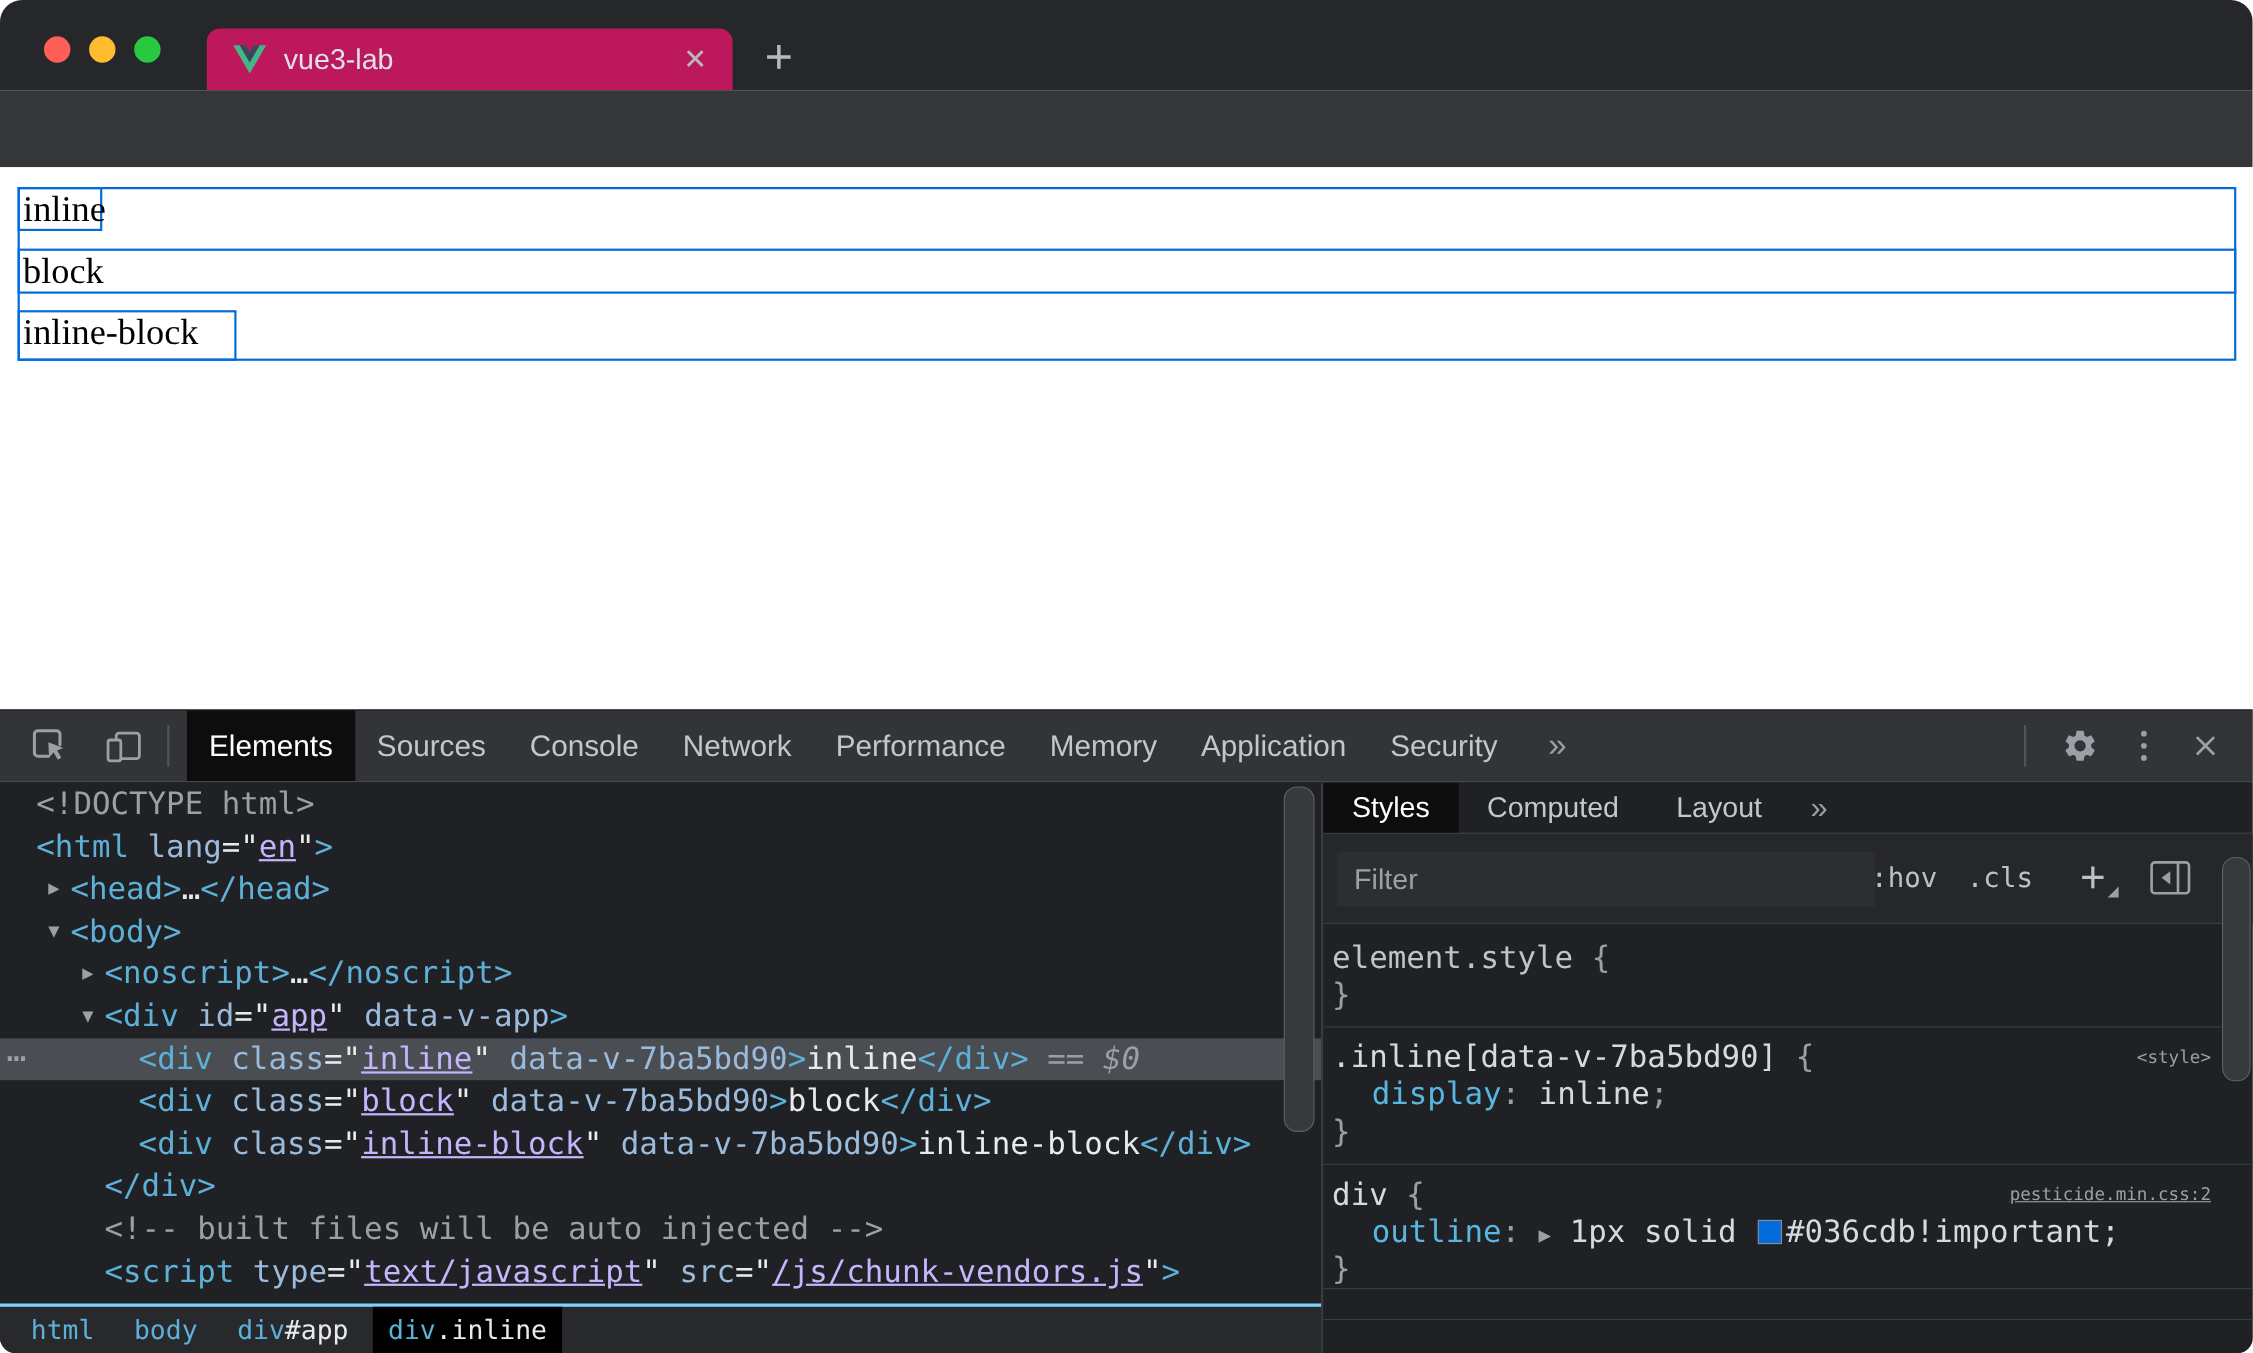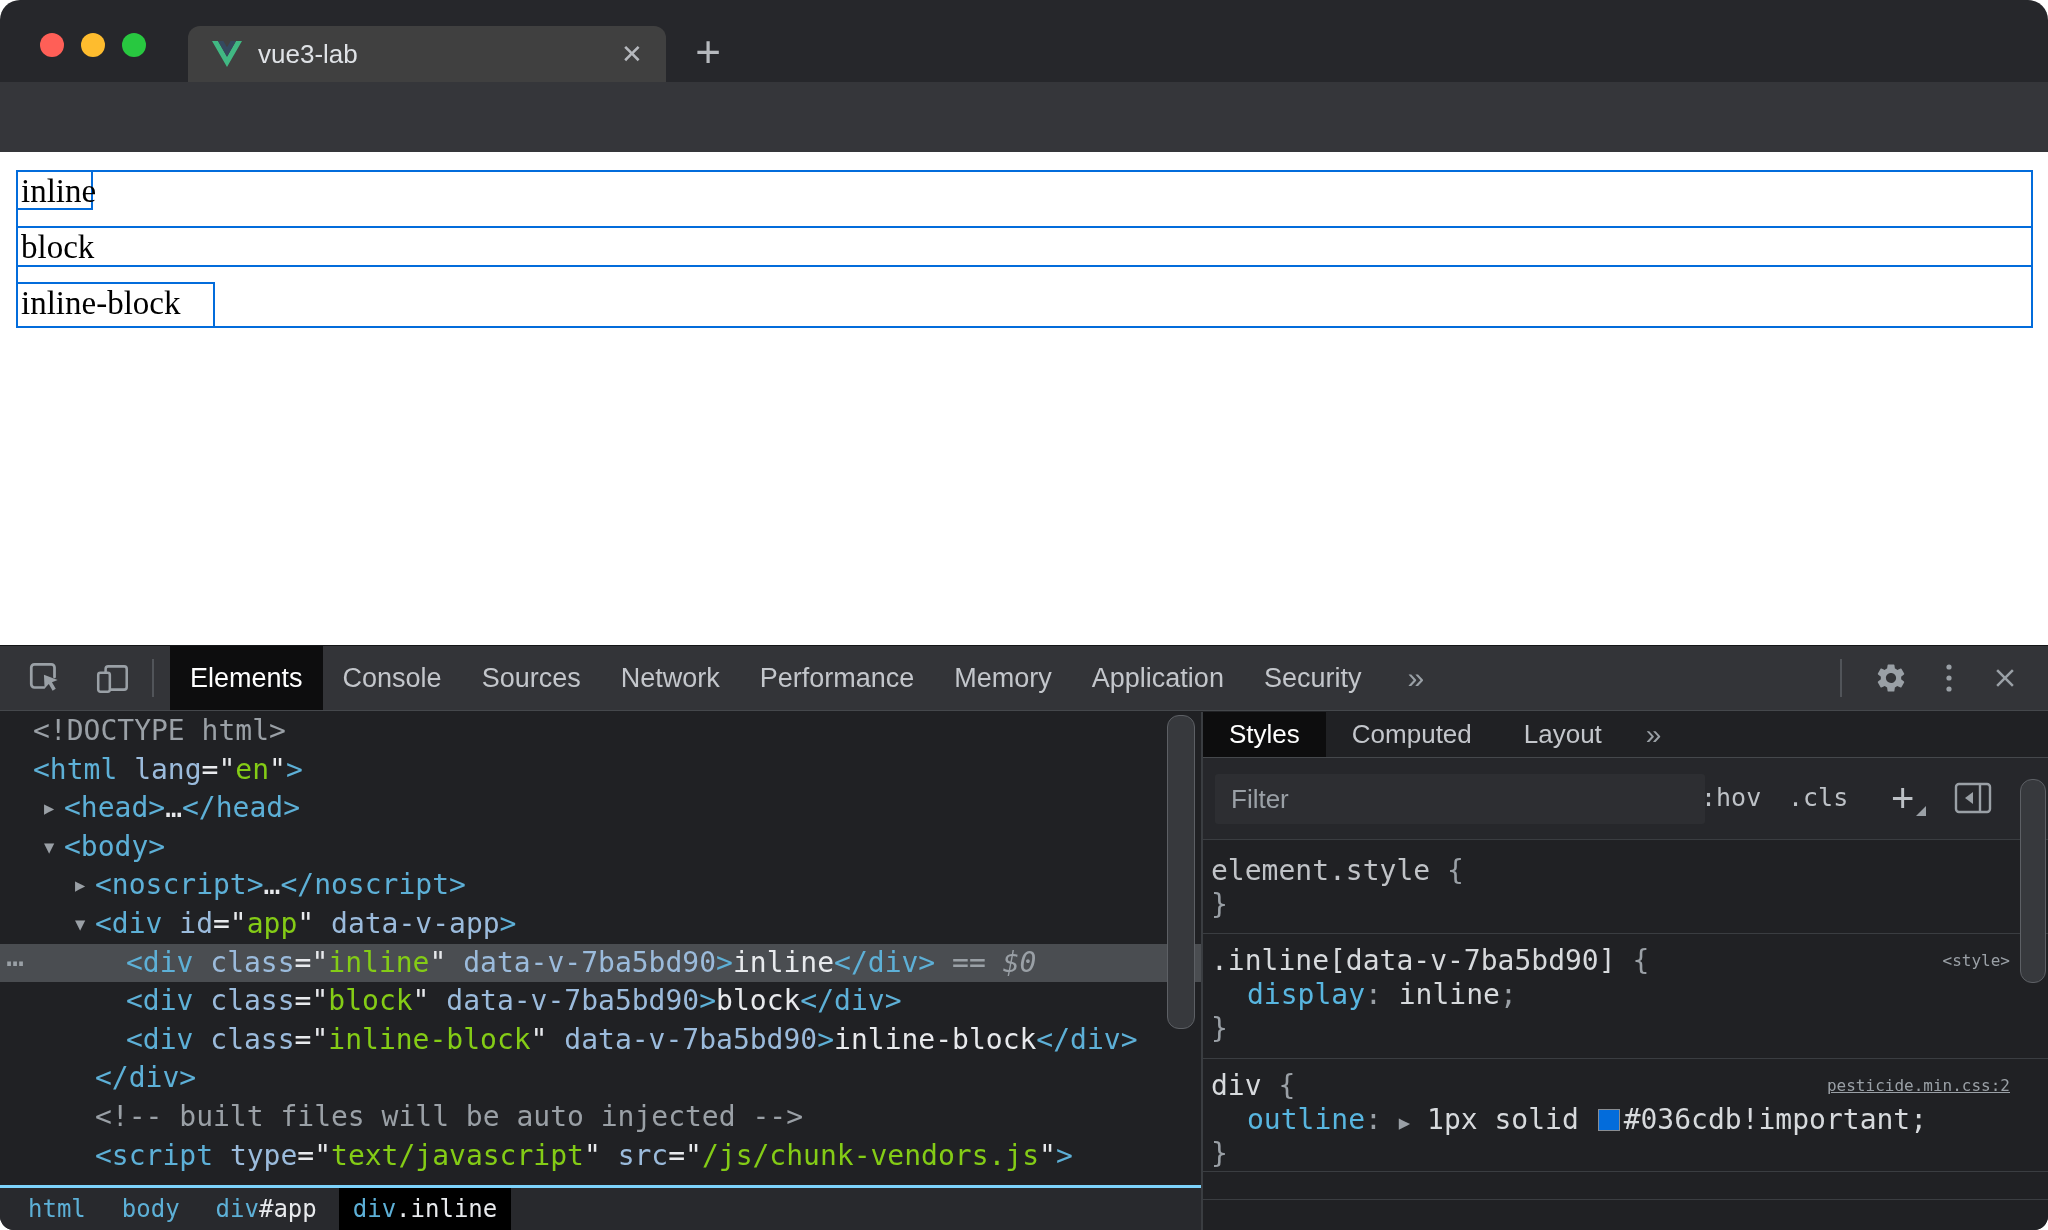--- a/index.html
+++ b/index.html
@@ -3,21 +3,21 @@
 <meta charset="utf-8">
 <style>
   html,body{margin:0;padding:0;background:#ffffff;}
   .browser{position:relative;width:2048px;height:1230px;background:#fff;font-family:"Liberation Sans",sans-serif;border-radius:20px 20px 14px 14px;overflow:hidden;}
   
   .titlebar{position:absolute;left:0;top:0;width:2048px;height:82px;background:#26272b;}
   .traffic{position:absolute;top:33px;width:24px;height:24px;border-radius:50%;}
   .t-red{left:40px;background:#ff5f57;}
   .t-yellow{left:81px;background:#febc2e;}
   .t-green{left:122px;background:#28c840;}
-  .tab{position:absolute;left:188px;top:26px;width:478px;height:56px;background:#404040;border-radius:12px 12px 0 0;display:flex;align-items:center;}
+  .tab{position:absolute;left:188px;top:26px;width:478px;height:56px;background:#be185d;border-radius:12px 12px 0 0;display:flex;align-items:center;}
   .tab .favicon{margin-left:24px;width:30px;height:26px;flex:none;}
   .tab .tab-title{margin-left:16px;font-size:26px;color:#dfe2e6;}
   .tab .tab-close{position:absolute;right:20px;top:14px;width:28px;height:28px;color:#b6b9be;font-size:26px;line-height:28px;text-align:center;}
   .newtab{position:absolute;left:686px;top:30px;width:44px;height:44px;color:#b6b9be;font-size:44px;line-height:44px;text-align:center;font-weight:300;}
   
   .toolbar{position:absolute;left:0;top:82px;width:2048px;height:70px;background:#35363a;}
   .navicon{position:absolute;top:99px;width:36px;height:36px;color:#c7cace;}
   .nav-back{left:27px;}
   .nav-fwd{left:93px;color:#6e7176;}
   .nav-reload{left:159px;}
@@ -58,21 +58,21 @@
   .dt-right .vsep{margin:0;}
   
   .dom-panel{position:absolute;left:0;top:66px;width:1201px;height:474px;overflow:hidden;font-family:"DejaVu Sans Mono",monospace;font-size:28px;}
   .dom-row{position:relative;height:38.6px;line-height:38.6px;white-space:nowrap;}
   .dom-row.sel{background:#4a4d51;}
   .arrow{position:absolute;top:0;font-size:17px;color:#9aa0a6;width:22px;text-align:center;}
   .a1{left:38px;} .a2{left:69px;}
   .gutter-dots{position:absolute;left:6px;top:0;color:#9aa0a6;font-size:30px;}
   .code{display:block;}
   .r0 .code{padding-left:33px;} .r1 .code{padding-left:64px;} .r2 .code{padding-left:95px;} .r3 .code{padding-left:126px;}
-  .tk-tag{color:#5db0d7;} .tk-attr{color:#9bbbdc;} .tk-val{color:#84cc16;} .tk-txt{color:#e8eaed;}
+  .tk-tag{color:#5db0d7;} .tk-attr{color:#9bbbdc;} .tk-val{color:#c4b5fd;text-decoration:underline;} .tk-txt{color:#e8eaed;}
   .tk-gray{color:#9aa0a6;} .tk-cmt{color:#9aa0a6;} .tk-eq{color:#9aa0a6;} .tk-dollar{color:#9aa0a6;font-style:italic;}
   .dom-scroll{position:absolute;left:1167px;top:69px;width:28px;height:314px;background:#37393d;border:1px solid #5d6065;border-radius:12px;box-sizing:border-box;}
   .panel-divider{position:absolute;left:1201px;top:66px;width:2px;height:519px;background:#3a3d41;}
   
   .crumbbar{position:absolute;left:0;bottom:0;width:1201px;height:45px;background:#28292d;border-top:3px solid #7dd3fc;box-sizing:border-box;display:flex;align-items:stretch;font-family:"DejaVu Sans Mono",monospace;font-size:24px;}
   .crumb{display:flex;align-items:center;padding:0 14px;margin-right:8px;white-space:nowrap;}
   .crumb:first-child{margin-left:14px;}
   .crumb.active{background:#000000;}
   
   .styles-panel{position:absolute;left:1203px;top:66px;width:845px;height:519px;background:#202124;}
@@ -194,22 +194,22 @@
           <path d="M17 15l13 5-5.4 2 3.6 6.2-3 1.8-3.6-6.3-4 4.3z" fill="currentColor"></path>
         </svg>
         <svg class="dticon" viewBox="0 0 36 36">
           <rect x="11" y="7" width="20" height="22" rx="2.5" stroke="currentColor" stroke-width="2.4" fill="none"></rect>
           <rect x="4" y="13" width="11" height="18" rx="2" fill="#333438" stroke="currentColor" stroke-width="2.4"></rect>
         </svg>
       </div>
       <div class="vsep"></div>
       <div class="dt-tabs">
         <div class="dt-tab active">Elements</div>
+        <div class="dt-tab">Sources</div>
         <div class="dt-tab">Console</div>
-        <div class="dt-tab">Sources</div>
         <div class="dt-tab">Network</div>
         <div class="dt-tab">Performance</div>
         <div class="dt-tab">Memory</div>
         <div class="dt-tab">Application</div>
         <div class="dt-tab">Security</div>
         <div class="more-chev">»</div>
       </div>
       <div class="dt-right">
         <div class="vsep"></div>
         <svg class="dticon" style="width:34px;height:34px" viewBox="0 0 24 24">

